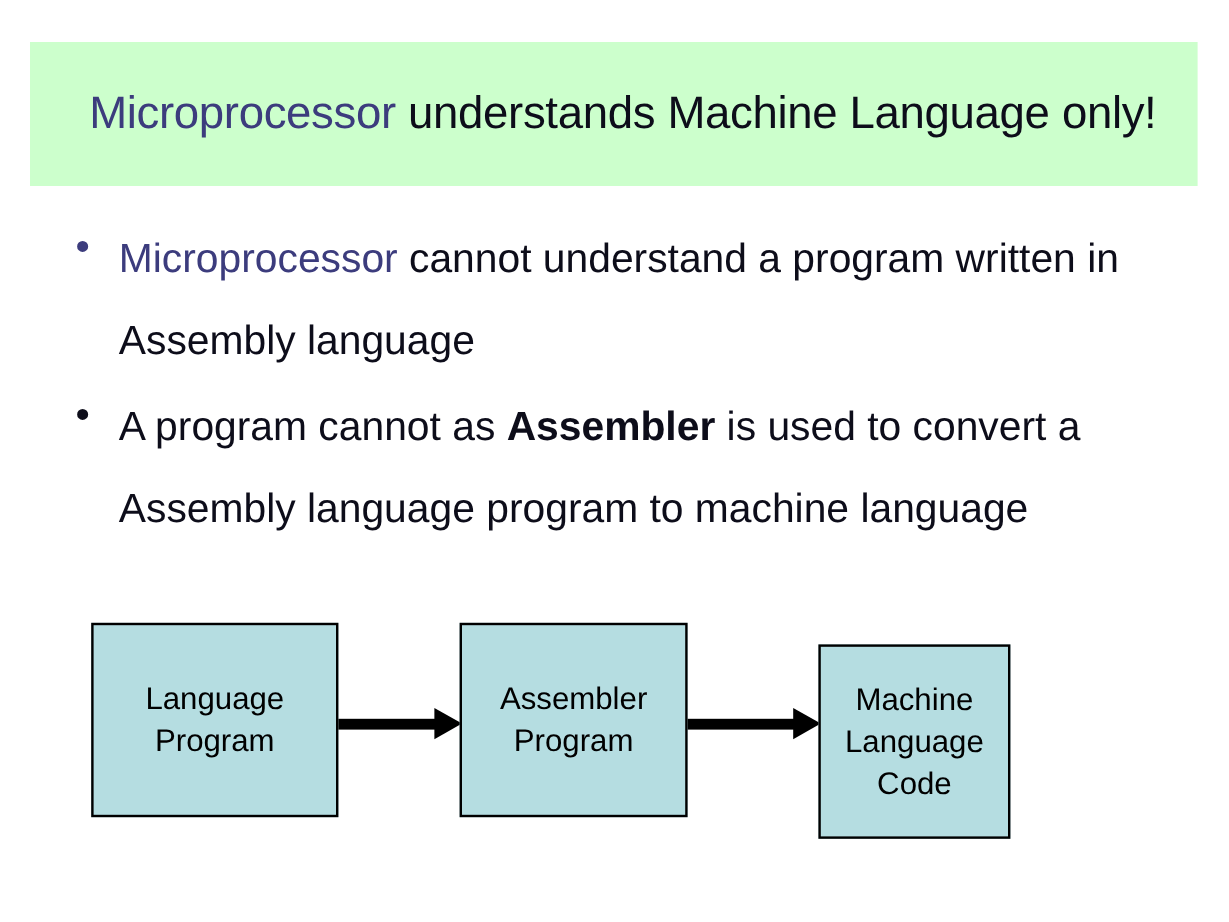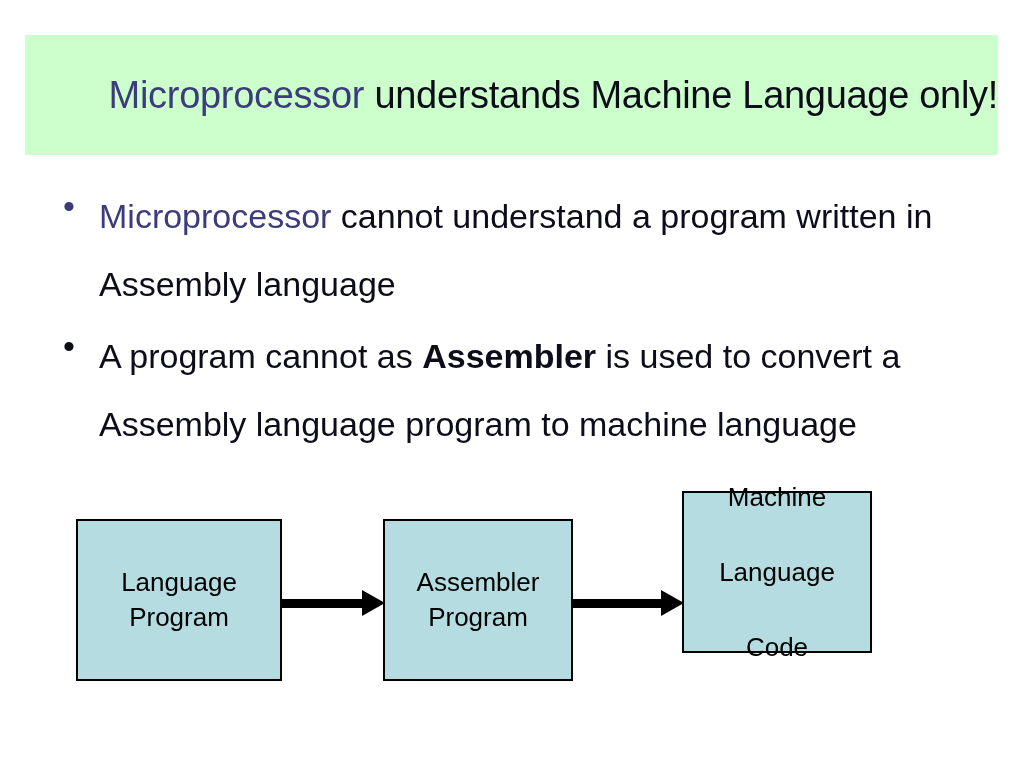--- a/index.html
+++ b/index.html
@@ -28,21 +28,21 @@
   
   #title-banner {
     position: absolute;
     left: 25px;
     top: 35px;
     width: 973px;
     height: 120px;
     background: #ccffcc;
     display: flex;
     align-items: center;
-    justify-content: flex-end;
+    justify-content: center;
   }
   #title-text {
     margin-left: 15px;
     font-size: 38px;
     line-height: 44px;
     letter-spacing: -0.3px;
     white-space: nowrap;
     color: #0d0d1a;
   }
   #title-text .accent {
@@ -124,24 +124,23 @@
     height: 162px;
   }
   #flow-box-2 {
     left: 383px;
     top: 519px;
     width: 190px;
     height: 162px;
   }
   #flow-box-3 {
     left: 682px;
-    top: 491px;
-    width: 190px;
+    top: 537px;
+    width: 160px;
     height: 162px;
-    gap: 40px;
   }
 
   .flow-arrow {
     position: absolute;
     height: 26px;
     pointer-events: auto;
   }
   #flow-arrow-1 {
     left: 282px;
     top: 590px;

